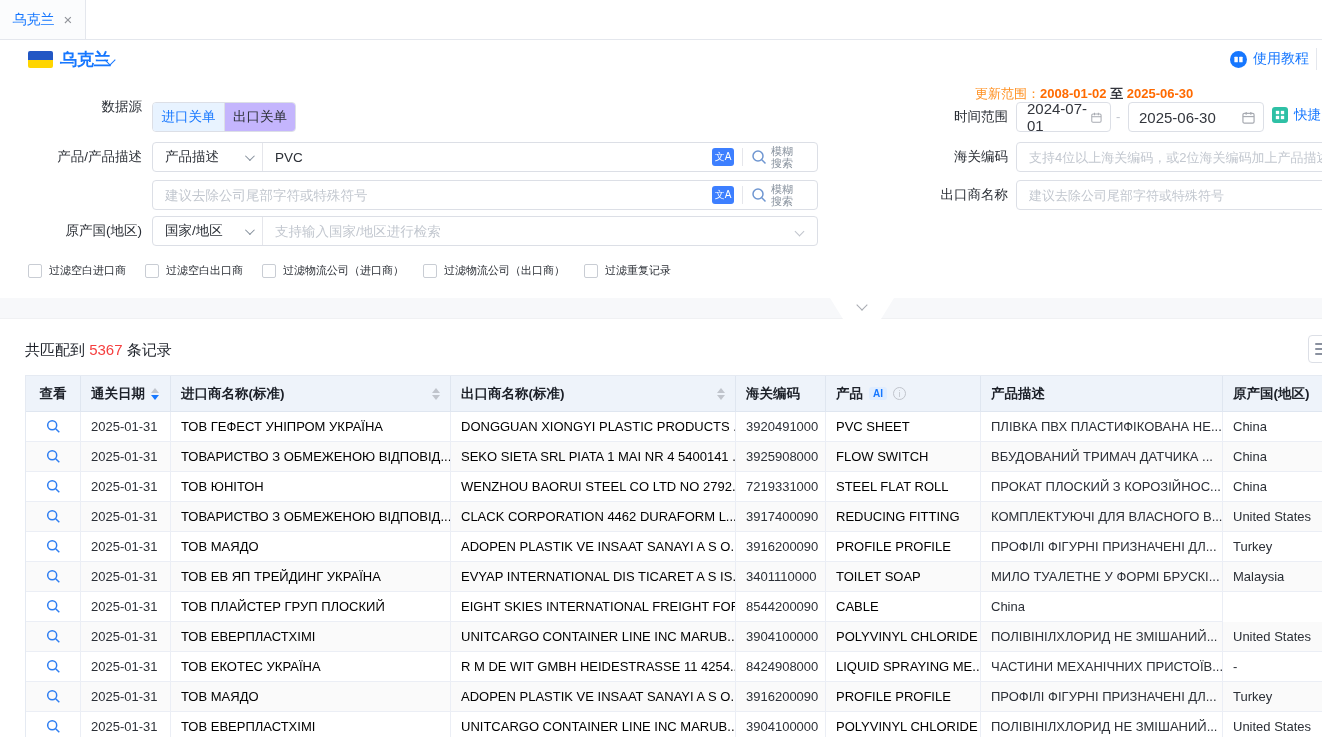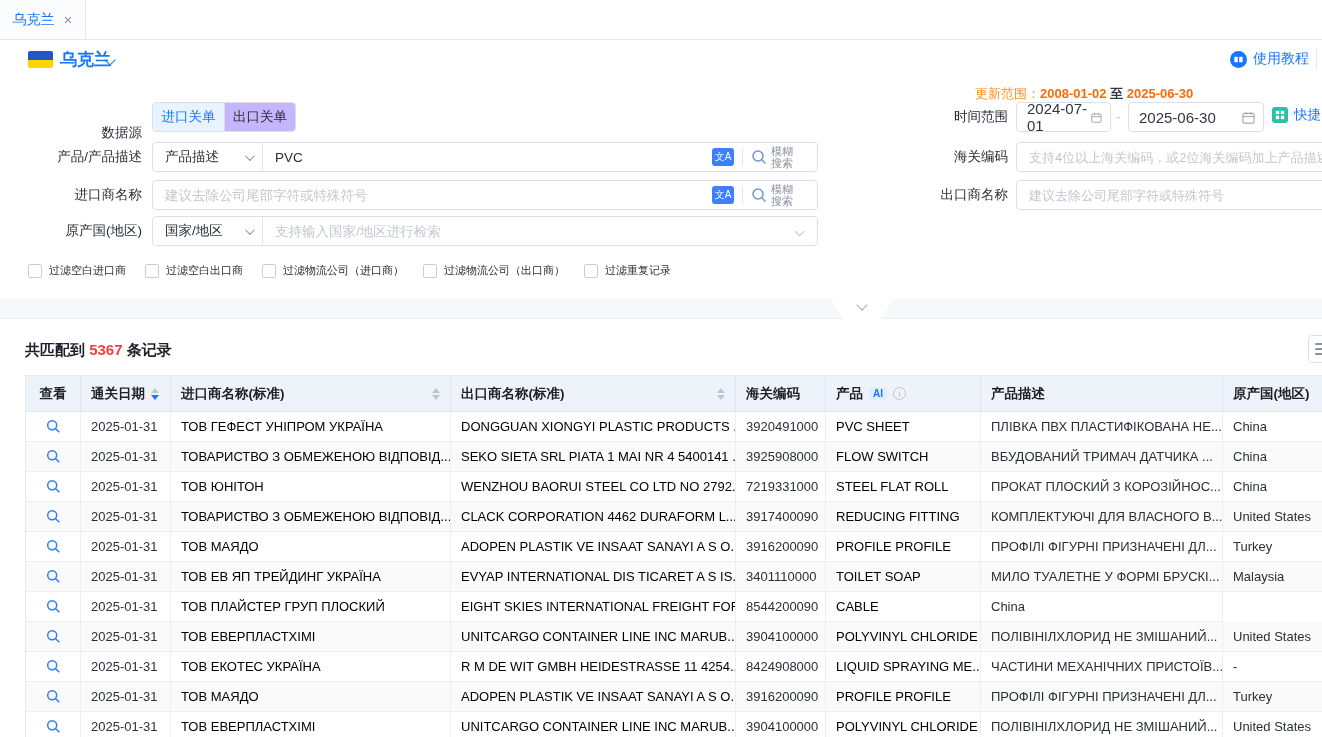--- a/index.html
+++ b/index.html
@@ -52,21 +52,21 @@
   .checkbox-row { position:absolute; left:28px; top:263px; display:flex; gap:19px; align-items:center; }
   .chk { display:flex; align-items:center; gap:7px; cursor:pointer; }
   .chk-box { width:14px; height:14px; border:1px solid #c9cdd4; border-radius:2px; background:#fff; }
   .chk-label { font-size:11px; color:#2b2f36; white-space:nowrap; }
 
   .collapse-strip { position:absolute; left:0; top:298px; width:100%; height:21px; background:#f7f8fa; border-bottom:1px solid #f0f1f3; }
   .collapse-handle { position:absolute; left:830px; top:0; width:64px; height:21px; background:#fff; clip-path:polygon(0 0,64px 0,51px 100%,13px 100%); display:flex; align-items:flex-start; justify-content:center; cursor:pointer; }
   .collapse-chev { margin-top:3px; width:8px; height:8px; border-right:1.5px solid #a8abb2; border-bottom:1.5px solid #a8abb2; transform:rotate(45deg); }
 
   
-  .result-bar { position:absolute; left:25px; top:341px; font-size:15px; font-weight:bold; color:#1d2129; }
+  .result-bar { position:absolute; left:25px; top:341px; font-size:15px; font-weight:normal; color:#1d2129; }
   .result-bar .cnt { color:#f53f3f; }
   .tbl-settings { position:absolute; left:1308px; top:335px; width:28px; height:28px; border:1px solid #dcdfe6; border-radius:4px; background:#fff; display:flex; flex-direction:column; gap:3px; align-items:flex-start; justify-content:center; padding-left:6px; cursor:pointer; }
   .tbl-settings i { display:block; width:14px; height:2px; background:#8a919f; border-radius:1px; }
 
   
   .table { position:absolute; left:25px; top:375px; width:1375px; border-left:1px solid #e5eaf2; border-top:1px solid #e5eaf2; }
   .trow { display:grid; grid-template-columns:55px 90px 280px 285px 90px 155px 242px 178px; }
   .thead { background:#eef3fa; height:36px; }
   .th { display:flex; align-items:center; padding:0 10px; font-size:13.5px; font-weight:bold; color:#1d2129; border-right:1px solid #dfe6f0; border-bottom:1px solid #dfe6f0; gap:6px; white-space:nowrap; overflow:hidden; }
   .th.center { justify-content:center; padding:0; }
@@ -112,21 +112,21 @@
     <span>使用教程</span>
   </div>
   <div class="hdr-divider"></div>
 
   <div class="update-range">
     <span>更新范围：</span><b>2008-01-02</b>
     <span class="zhi">至</span>
     <b>2025-06-30</b>
   </div>
 
-  <div class="f-label" style="left:0;top:118px;width:142px;">数据源</div>
+  <div class="f-label" style="left:0;top:92px;width:142px;">数据源</div>
   <div class="seg-group">
     <div class="seg active">进口关单</div>
     <div class="seg">出口关单</div>
   </div>
 
   <div class="f-label" style="left:868px;top:102px;width:140px;">时间范围</div>
   <div class="date-input" style="left:1016px;width:95px;">
     <span>2024-07-01</span>
     <svg width="13" height="13" viewBox="0 0 14 14">
         <rect x="1" y="2.5" width="12" height="10.5" rx="1.5" fill="none" stroke="#a8abb2" stroke-width="1.3"></rect>
@@ -170,21 +170,20 @@
       <svg width="16" height="16" viewBox="0 0 16 16">
           <circle cx="7" cy="7" r="5" fill="none" stroke="#6f96d1" stroke-width="1.5"></circle>
           <line x1="10.8" y1="10.8" x2="14.5" y2="14.5" stroke="#6f96d1" stroke-width="1.5"></line>
         </svg>
       <span class="fuzzy-txt">模糊搜索</span>
     </div>
   </div>
   <div class="f-label" style="left:868px;top:142px;width:140px;">海关编码</div>
   <input class="plain-input" style="top: 142px;" placeholder="支持4位以上海关编码，或2位海关编码加上产品描述、企业名称">
 
-  <div class="f-label" style="left:0;top:180px;width:142px;">进口商名称</div>
   <div class="inp-group" style="top:180px;">
     <input class="grp-input" placeholder="建议去除公司尾部字符或特殊符号" style="">
     <span class="trans-icn">文A</span>
     <i class="grp-divider"></i>
     <div class="fuzzy">
       <svg width="16" height="16" viewBox="0 0 16 16">
           <circle cx="7" cy="7" r="5" fill="none" stroke="#6f96d1" stroke-width="1.5"></circle>
           <line x1="10.8" y1="10.8" x2="14.5" y2="14.5" stroke="#6f96d1" stroke-width="1.5"></line>
         </svg>
       <span class="fuzzy-txt">模糊搜索</span>

